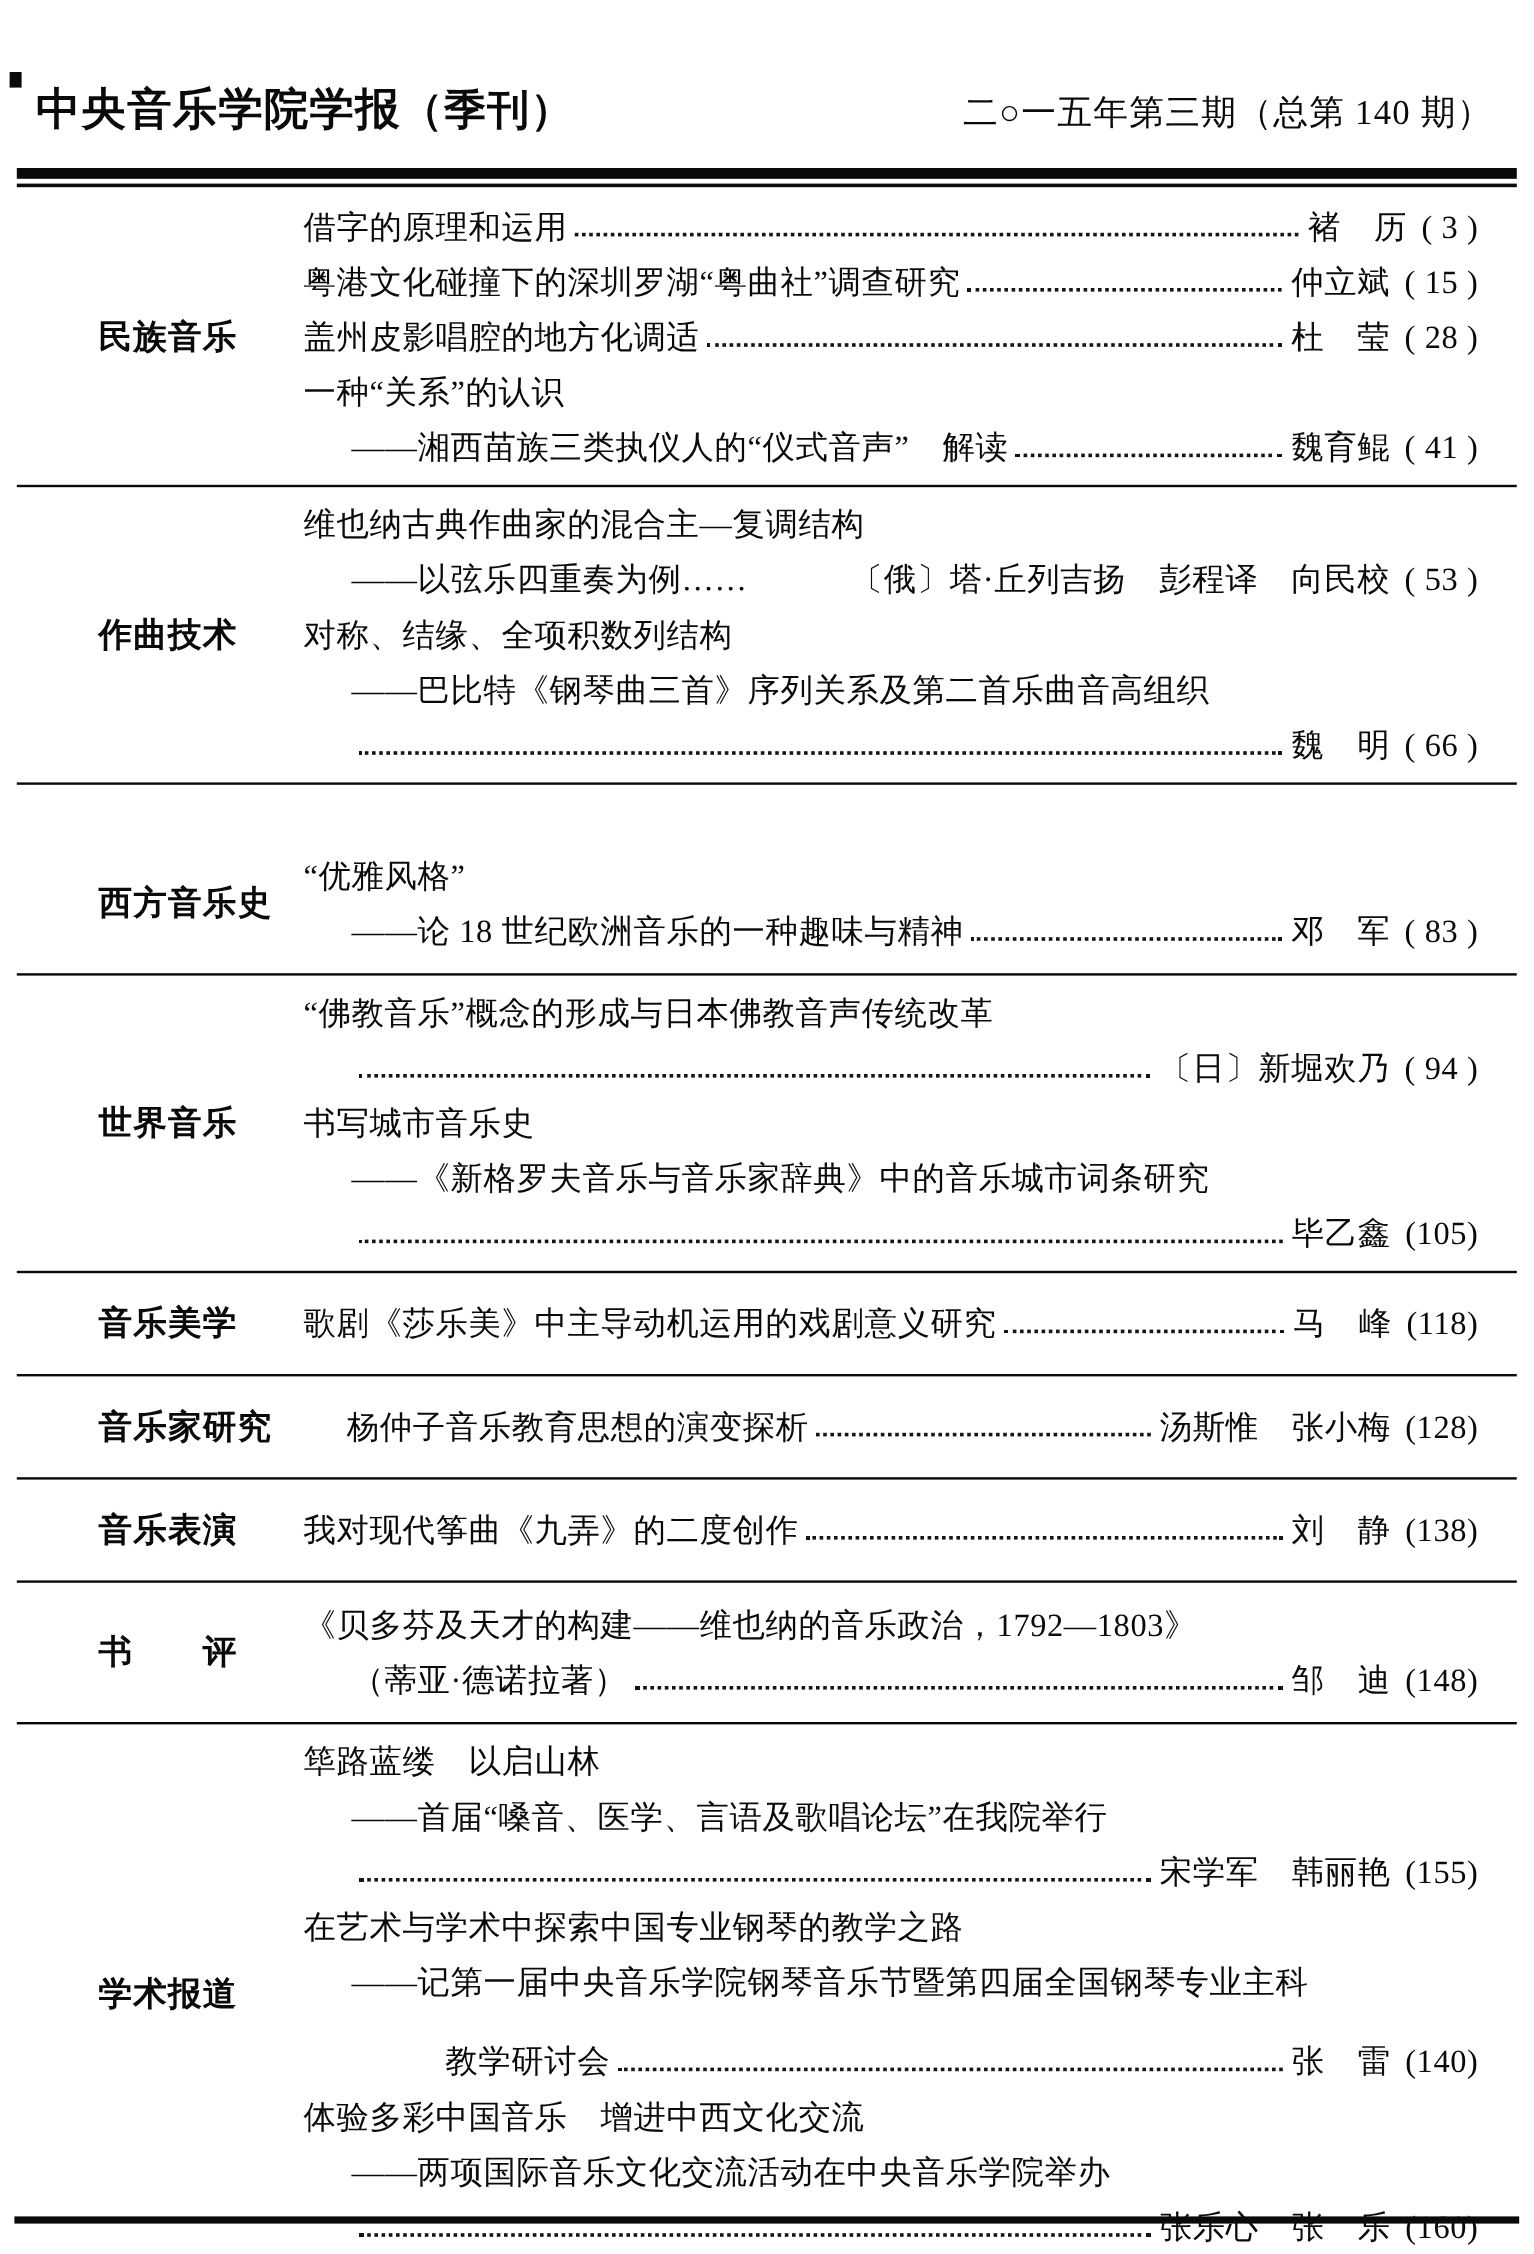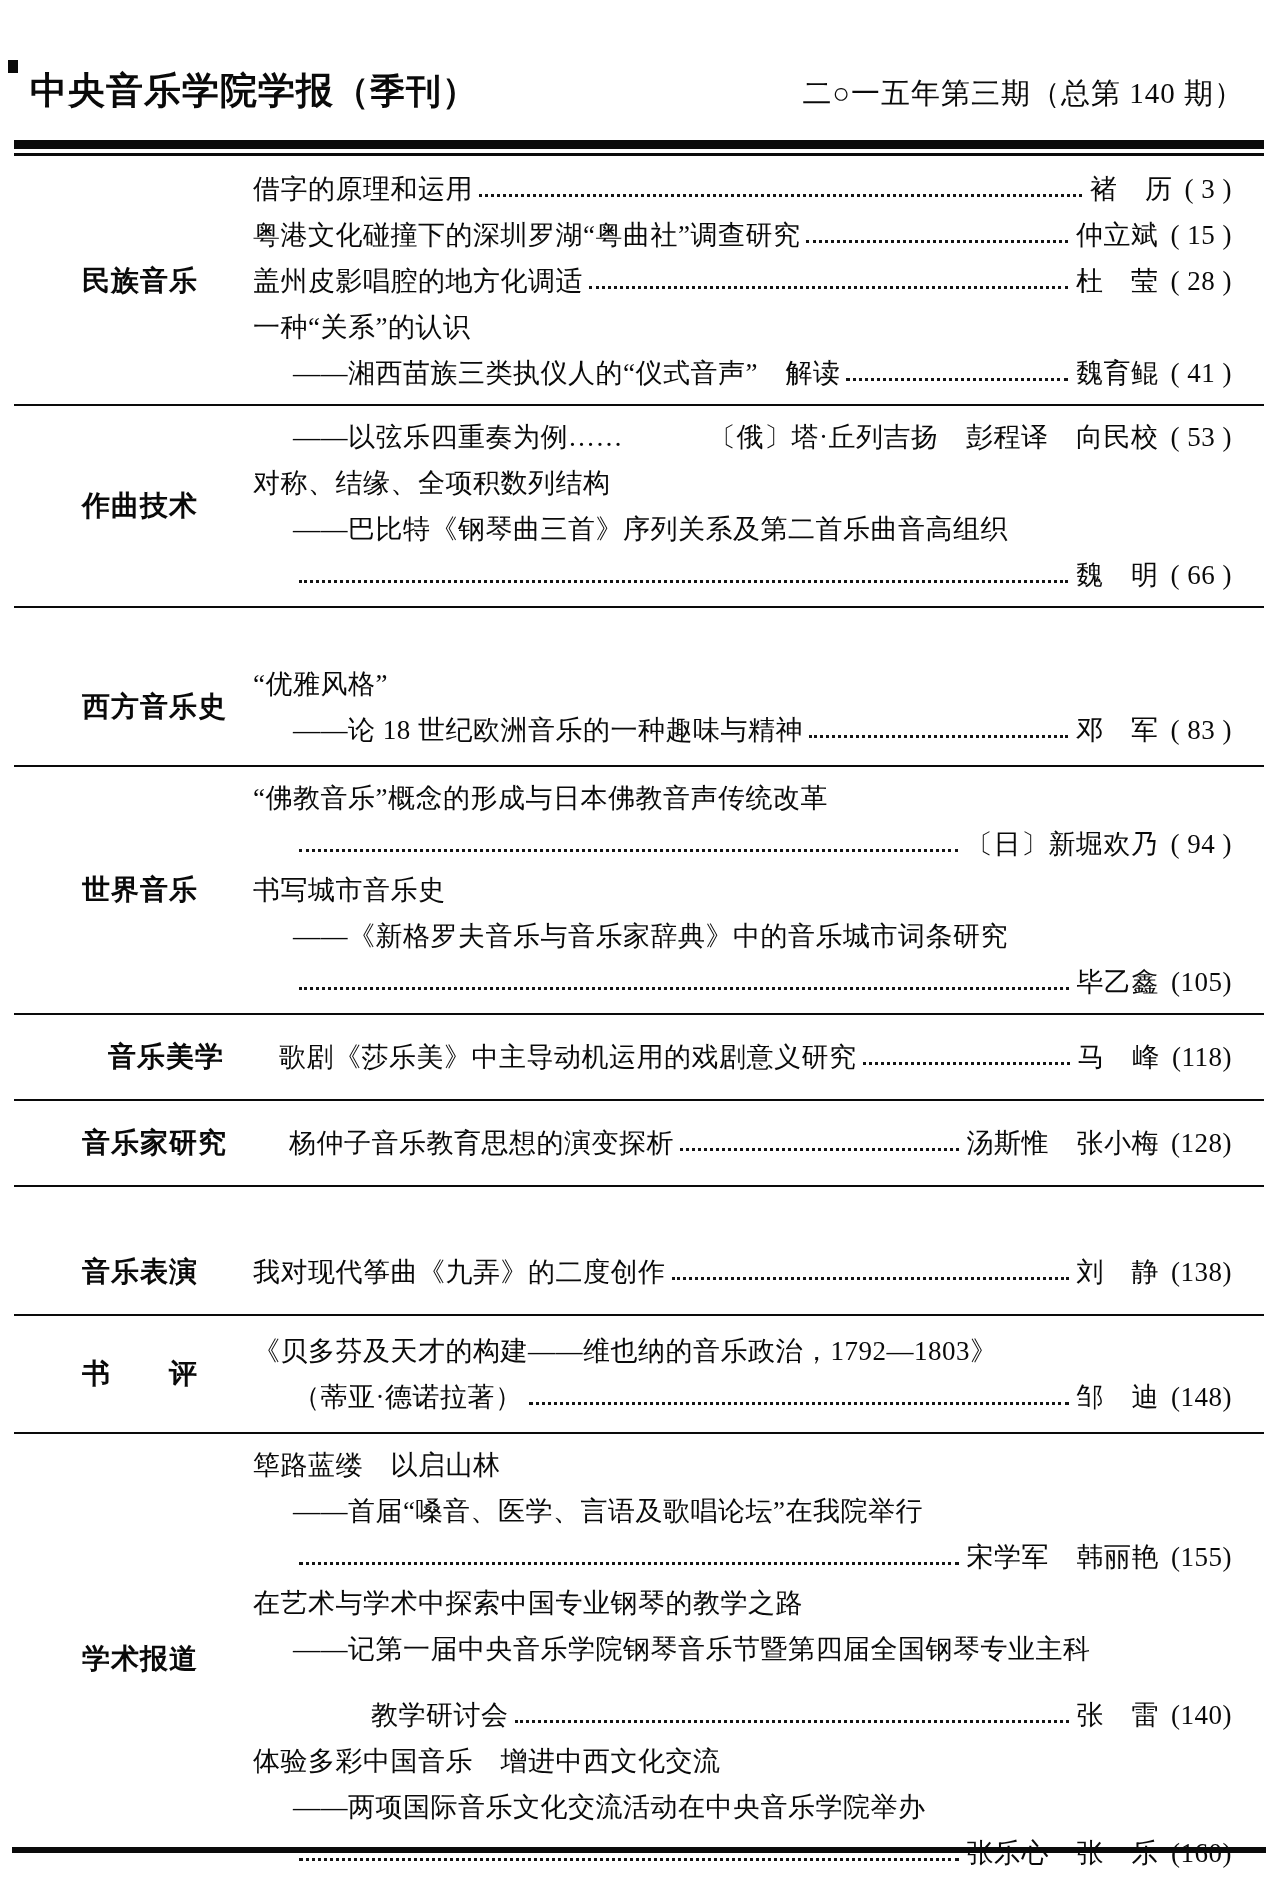--- a/index.html
+++ b/index.html
@@ -99,20 +99,23 @@
             <div class="leader"></div>
             <span class="authors">魏育鲲</span>
             <span class="page-no">( 41 )</span>
           </div>
         </div>
       </div>
       <div class="divider"></div>
       <div class="section" style="padding-top: 8px; padding-bottom: 8px;">
         <div class="label-col">作曲技术</div>
         <div class="content-col">
+          <div class="line">
+            <span class="t">维也纳古典作曲家的混合主—复调结构</span>
+          </div>
           <div class="line indent-1">
             <span class="t">——以弦乐四重奏为例……</span>
             <div class="spacer"></div>
             <span class="authors">〔俄〕塔·丘列吉扬　彭程译　向民校</span>
             <span class="page-no">( 53 )</span>
           </div>
           <div class="line">
             <span class="t">对称、结缘、全项积数列结构</span>
           </div>
           <div class="line indent-1">
@@ -159,21 +162,21 @@
             <span class="t">——《新格罗夫音乐与音乐家辞典》中的音乐城市词条研究</span>
           </div>
           <div class="line indent-1">
             <div class="leader"></div>
             <span class="authors">毕乙鑫</span>
             <span class="page-no">(105)</span>
           </div>
         </div>
       </div>
       <div class="divider"></div>
-      <div class="section" style="padding-top: 19px; padding-bottom: 19px; margin-left: 26px;">
+      <div class="section" style="padding-top: 19px; padding-bottom: 19px;">
         <div class="label-col">音乐美学</div>
         <div class="content-col">
           <div class="line">
             <span class="t">歌剧《莎乐美》中主导动机运用的戏剧意义研究</span>
             <div class="leader"></div>
             <span class="authors">马　峰</span>
             <span class="page-no">(118)</span>
           </div>
         </div>
       </div>
@@ -183,21 +186,21 @@
         <div class="content-col">
           <div class="line">
             <span class="t">杨仲子音乐教育思想的演变探析</span>
             <div class="leader"></div>
             <span class="authors">汤斯惟　张小梅</span>
             <span class="page-no">(128)</span>
           </div>
         </div>
       </div>
       <div class="divider"></div>
-      <div class="section" style="padding-top: 19px; padding-bottom: 19px; margin-top: 43px;">
+      <div class="section" style="padding-top: 19px; padding-bottom: 19px;">
         <div class="label-col">音乐表演</div>
         <div class="content-col">
           <div class="line">
             <span class="t">我对现代筝曲《九弄》的二度创作</span>
             <div class="leader"></div>
             <span class="authors">刘　静</span>
             <span class="page-no">(138)</span>
           </div>
         </div>
       </div>

